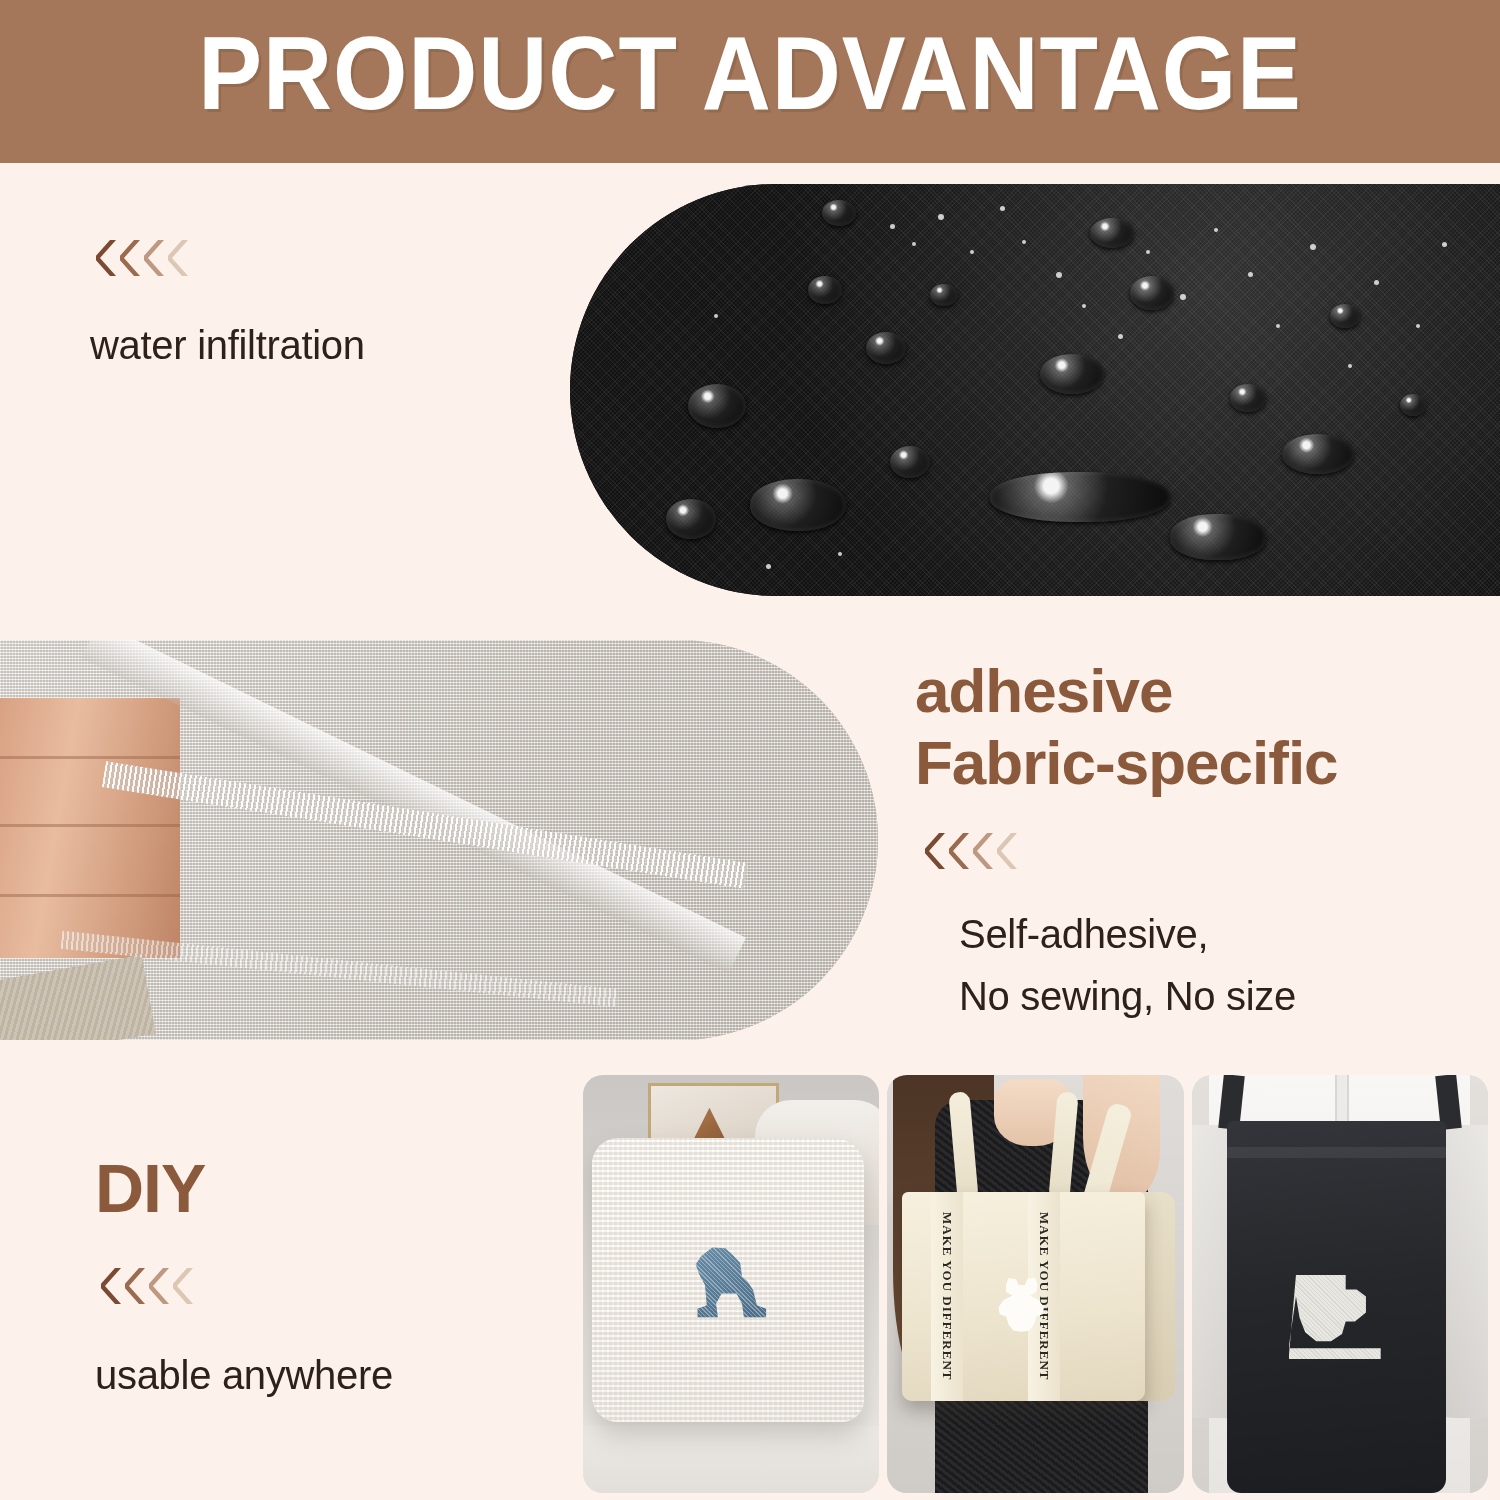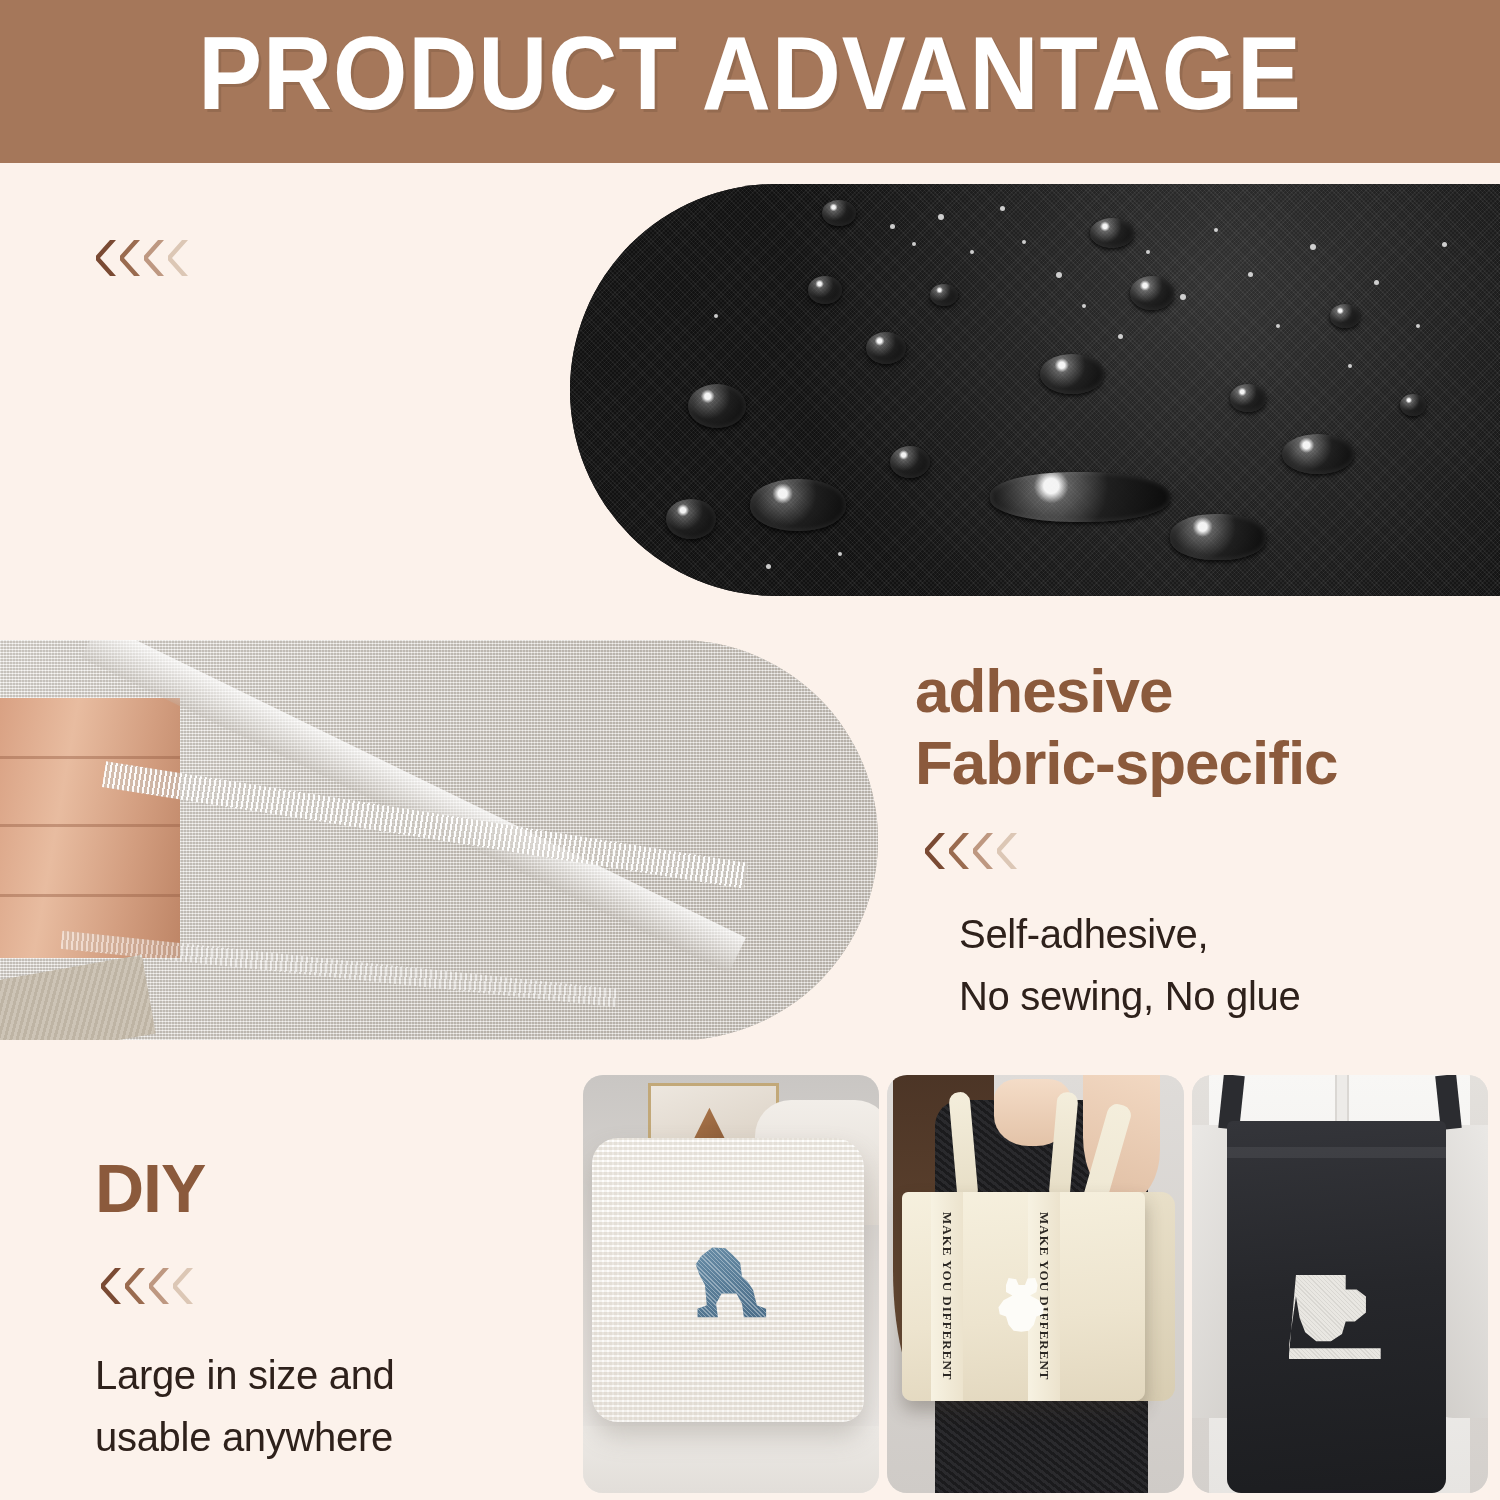--- a/index.html
+++ b/index.html
@@ -317,20 +317,21 @@
           </svg>
       </span>
       <span class="chev">
         <svg width="22" height="40" viewBox="0 0 22 40">
             <path d="M20 2 L4 20 L20 38 L14 38 L-2 20 L14 2 Z" fill="#DCC7B5"></path>
           </svg>
       </span>
     </div>
 
     <div class="feature-desc">
+      <div>water infiltration</div>
     </div>
   </div>
 
   <div class="photo-waterproof">
     <div class="wp-fabric"></div>
 
     <div class="drop" style="left:118px;top:200px;width:58px;height:44px;"></div>
     <div class="drop" style="left:180px;top:295px;width:96px;height:52px;border-radius:48%;"></div>
     <div class="drop" style="left:238px;top:92px;width:34px;height:28px;"></div>
     <div class="drop" style="left:96px;top:315px;width:50px;height:40px;"></div>
@@ -409,21 +410,21 @@
       </span>
       <span class="chev">
         <svg width="22" height="40" viewBox="0 0 22 40">
             <path d="M20 2 L4 20 L20 38 L14 38 L-2 20 L14 2 Z" fill="#DCC7B5"></path>
           </svg>
       </span>
     </div>
 
     <div class="feature-desc">
       <div>Self-adhesive,</div>
-      <div>No sewing, No glue</div>
+      <div>No sewing, No size</div>
     </div>
   </div>
 
   <div class="sec-diy-text">
     <div class="feature-heading">
       <div>DIY</div>
     </div>
 
     <div class="chevrons">
       <span class="chev">
@@ -442,21 +443,20 @@
           </svg>
       </span>
       <span class="chev">
         <svg width="22" height="40" viewBox="0 0 22 40">
             <path d="M20 2 L4 20 L20 38 L14 38 L-2 20 L14 2 Z" fill="#DCC7B5"></path>
           </svg>
       </span>
     </div>
 
     <div class="feature-desc">
-      <div>Large in size and</div>
       <div>usable anywhere</div>
     </div>
   </div>
 
   <div class="photo-row">
 
     <div class="photo-card">
       <div class="pillow-scene">
         <div class="pillow-wallart"></div>
         <div class="pillow-shelf"></div>

